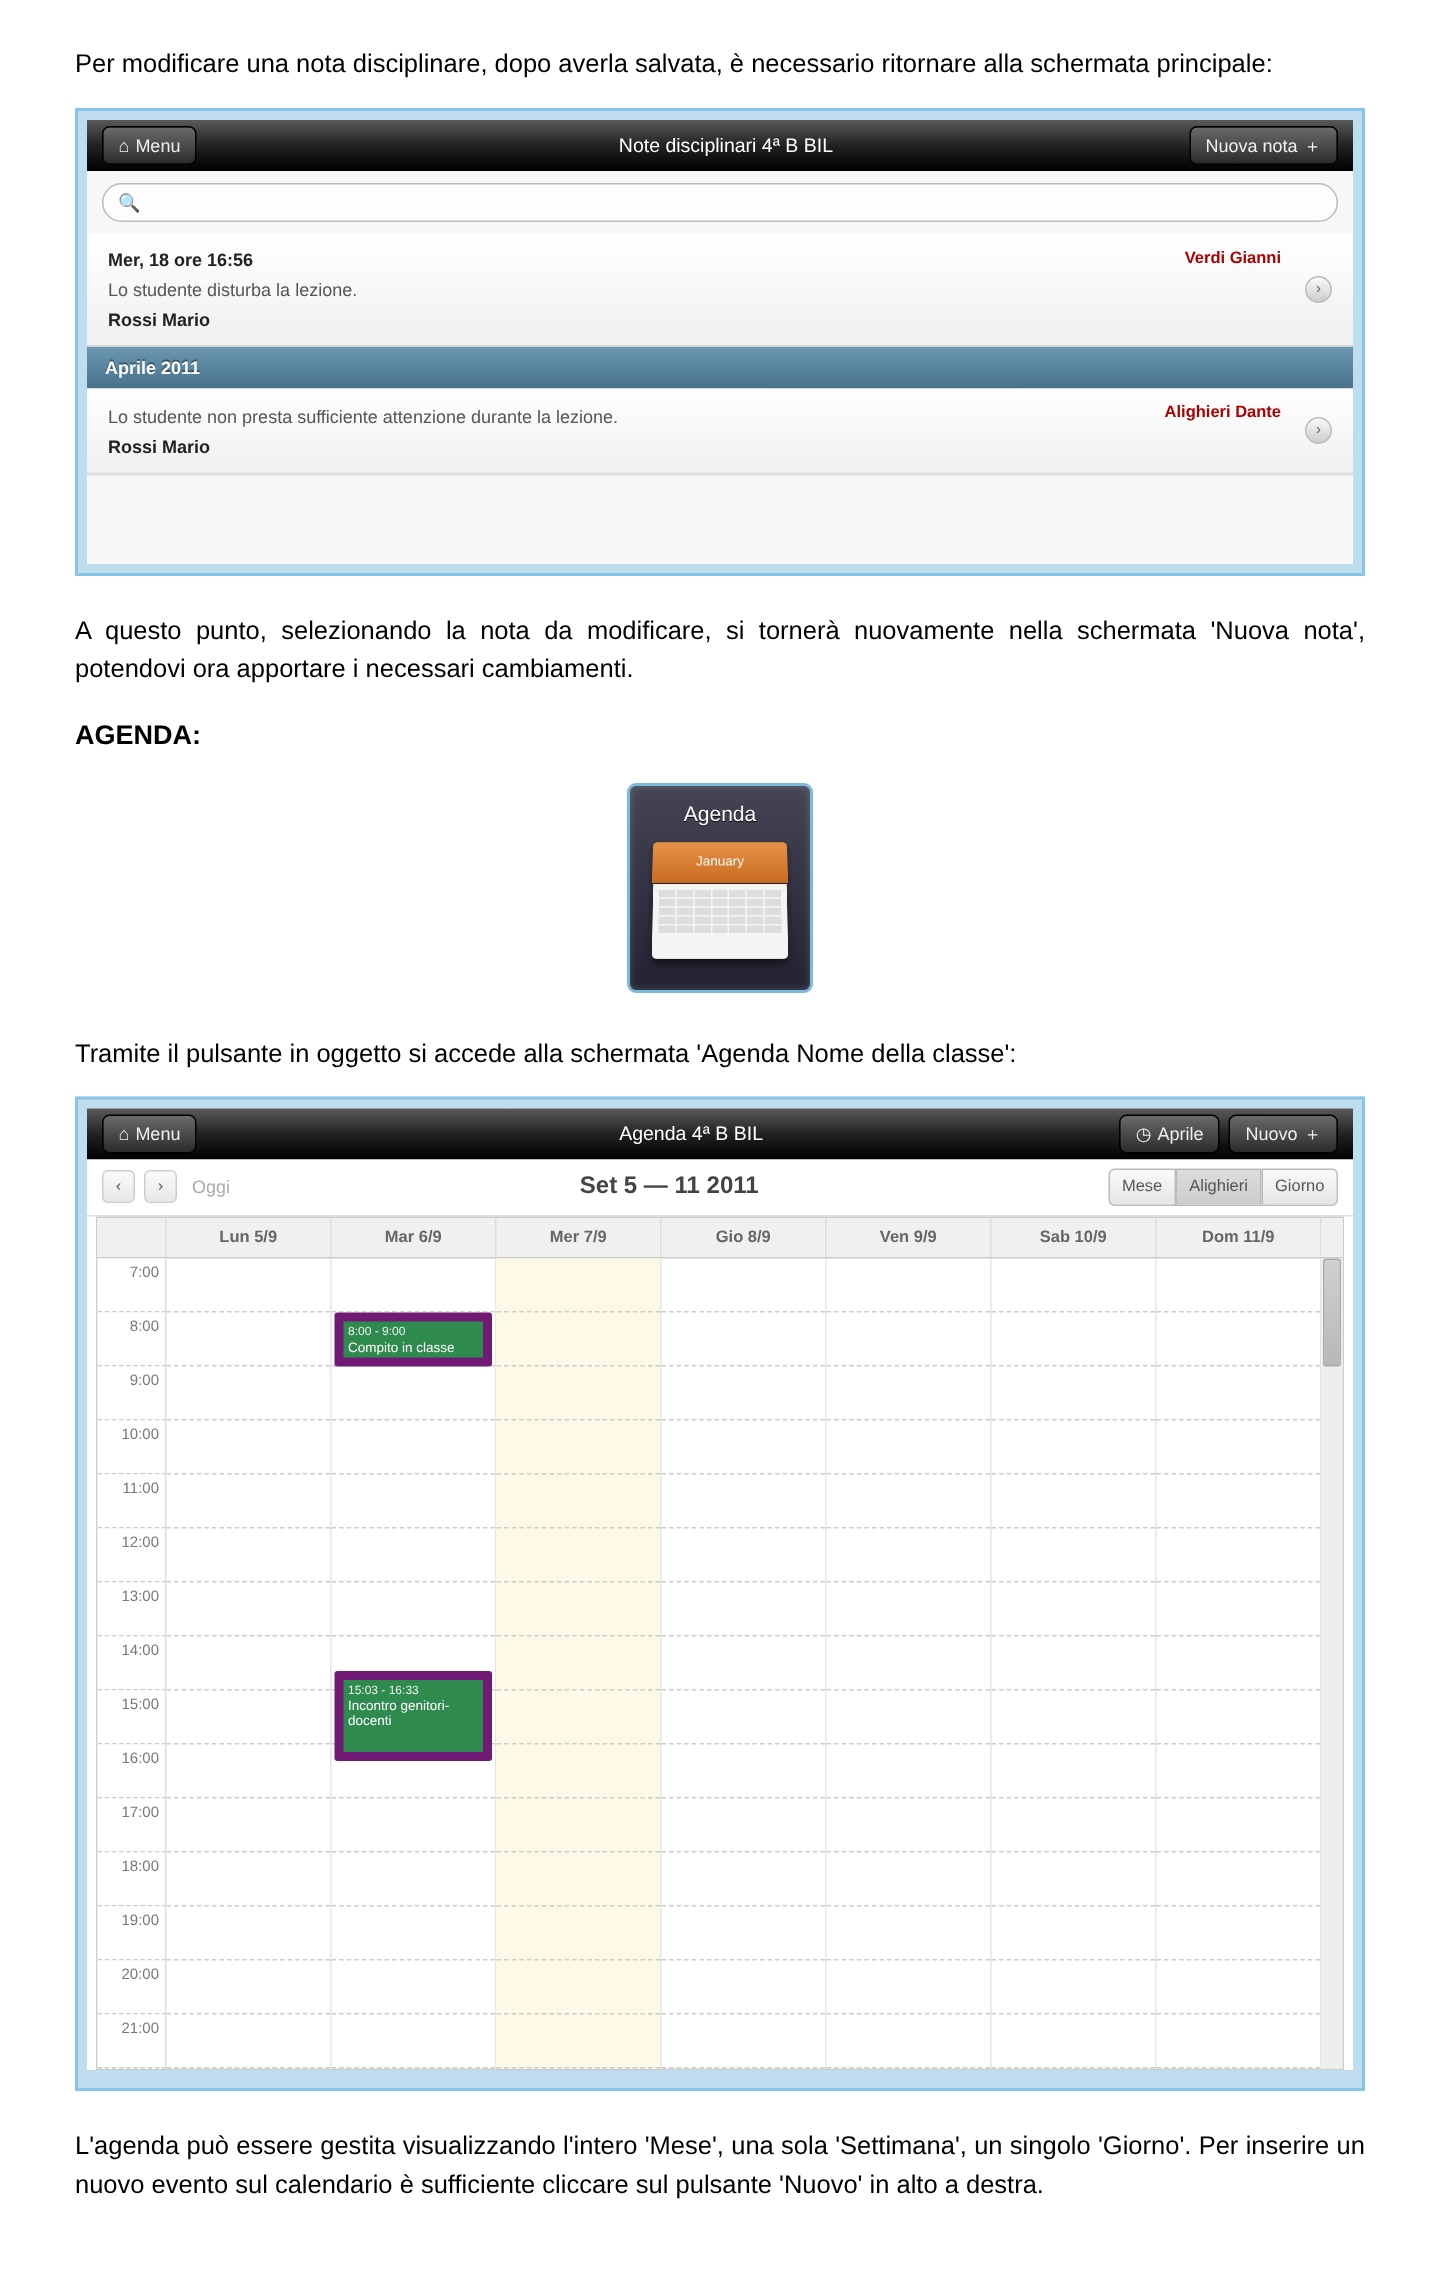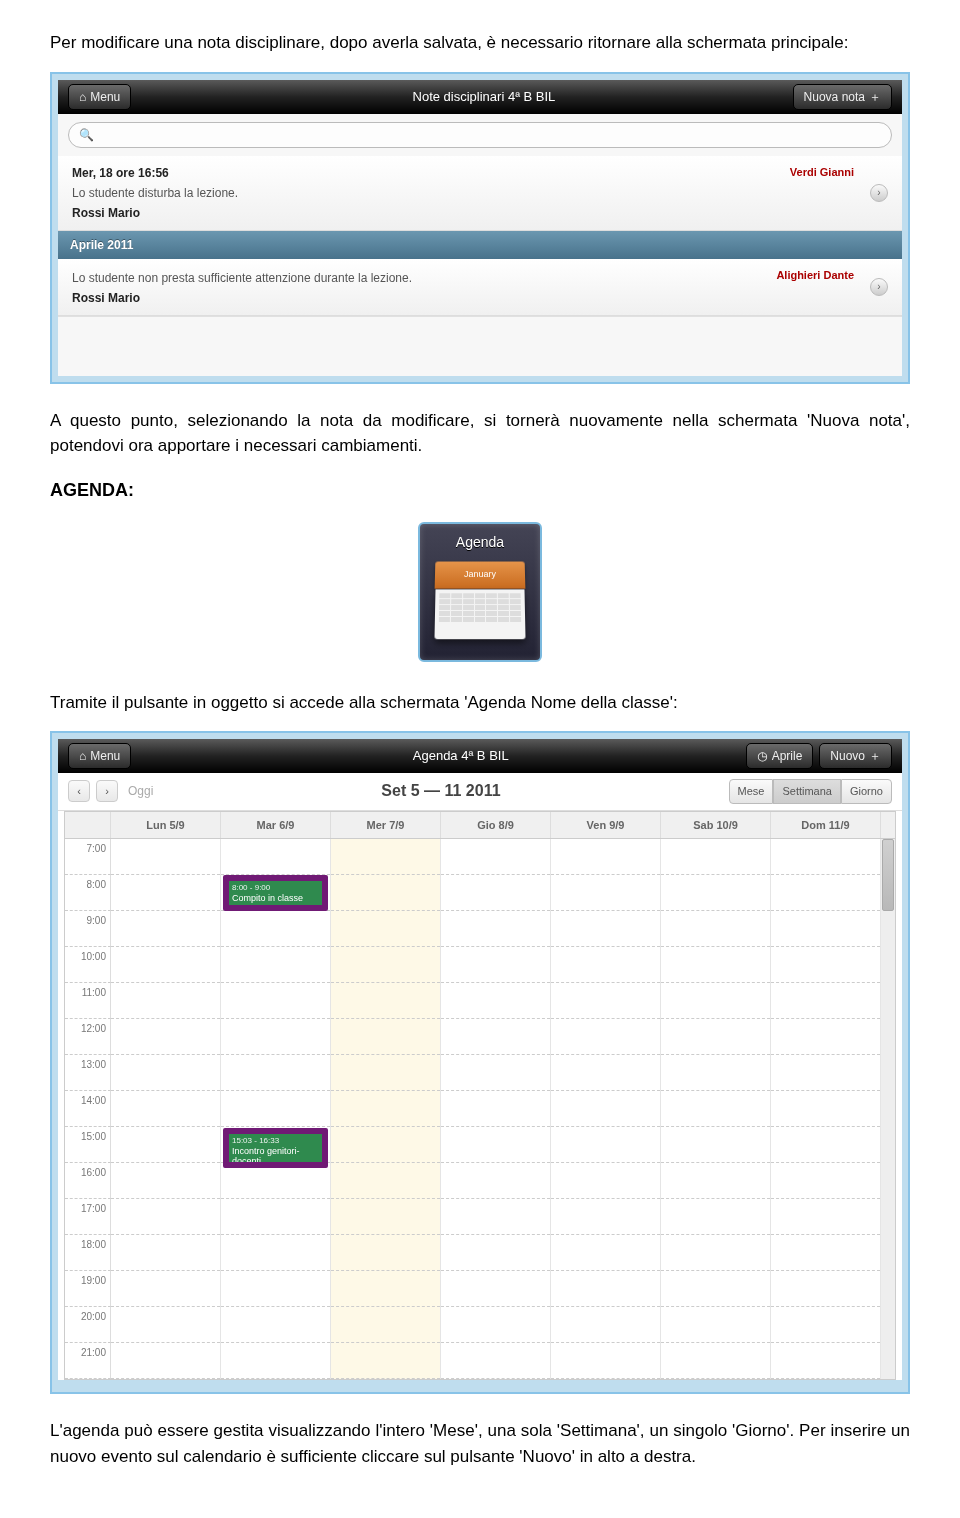--- a/index.html
+++ b/index.html
@@ -250,21 +250,21 @@
 
     <div class="datebar">
       <span class="left">
         <span class="arrow-btn">‹</span>
         <span class="arrow-btn">›</span>
         <span class="oggi">Oggi</span>
       </span>
       <span class="title">Set 5 — 11 2011</span>
       <span class="viewseg">
         <span>Mese</span>
-        <span class="active">Settimana</span>
+        <span class="active">Alighieri</span>
         <span>Giorno</span>
       </span>
     </div>
 
     <div class="calframe">
       <div class="dayheaders">
         <div></div>
         <div>Lun 5/9</div>
         <div>Mar 6/9</div>
         <div>Mer 7/9</div>
@@ -323,21 +323,21 @@
               <div class="slot"></div>
               <div class="slot"></div>
               <div class="slot"></div>
               <div class="slot"></div>
               <div class="slot"></div>
               <div class="slot"></div>
               <div class="event" style="top: 36px; height: 36px;">
                 <div class="etime">8:00 - 9:00</div>
                 <div>Compito in classe</div>
               </div>
-              <div class="event" style="top: 289px; height: 40px;">
+              <div class="event" style="top: 275px; height: 60px;">
                 <div class="etime">15:03 - 16:33</div>
                 <div>Incontro genitori-docenti</div>
               </div>
             </div>
             <div class="daycol highlighted">
               <div class="slot"></div>
               <div class="slot"></div>
               <div class="slot"></div>
               <div class="slot"></div>
               <div class="slot"></div>

